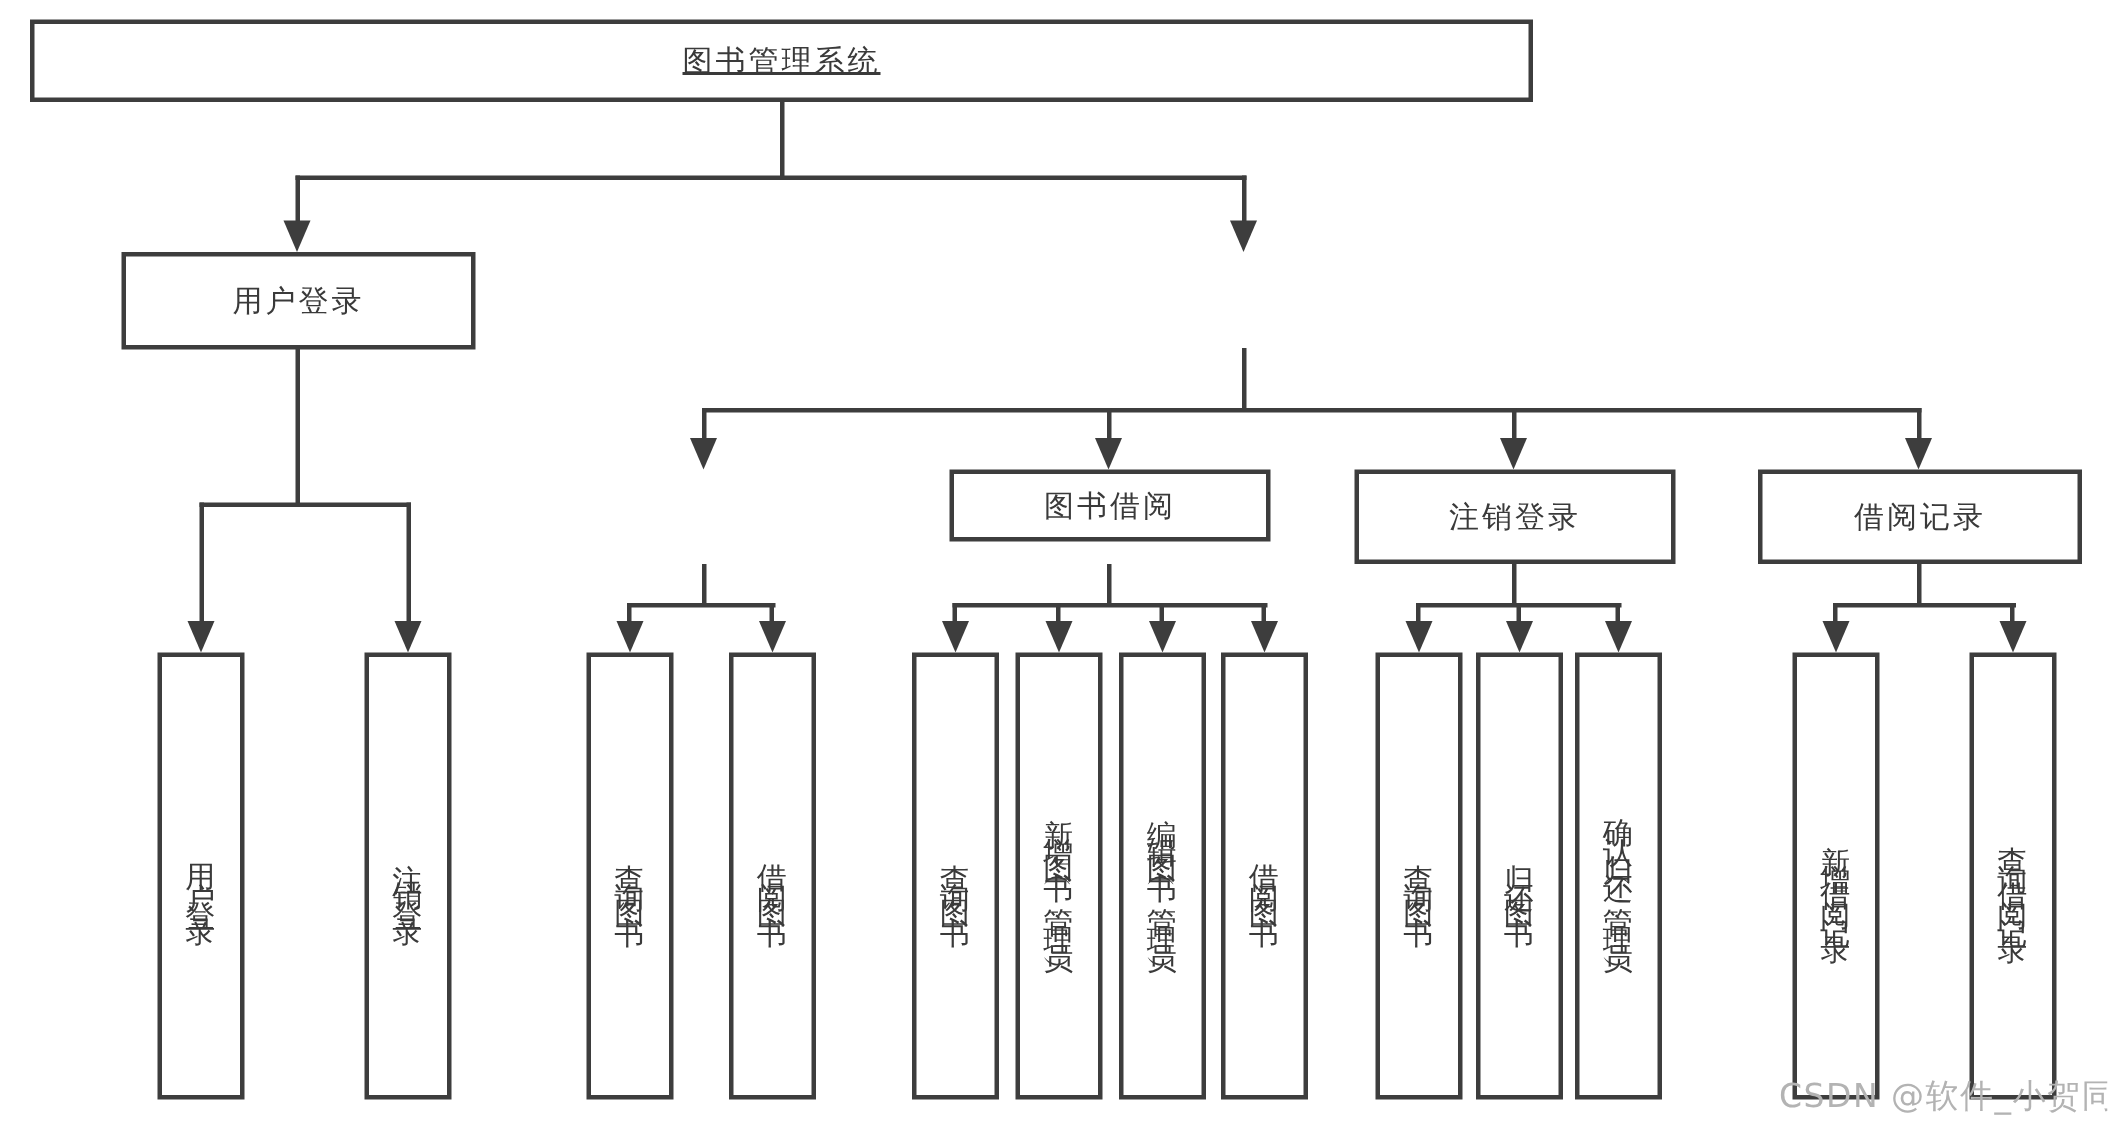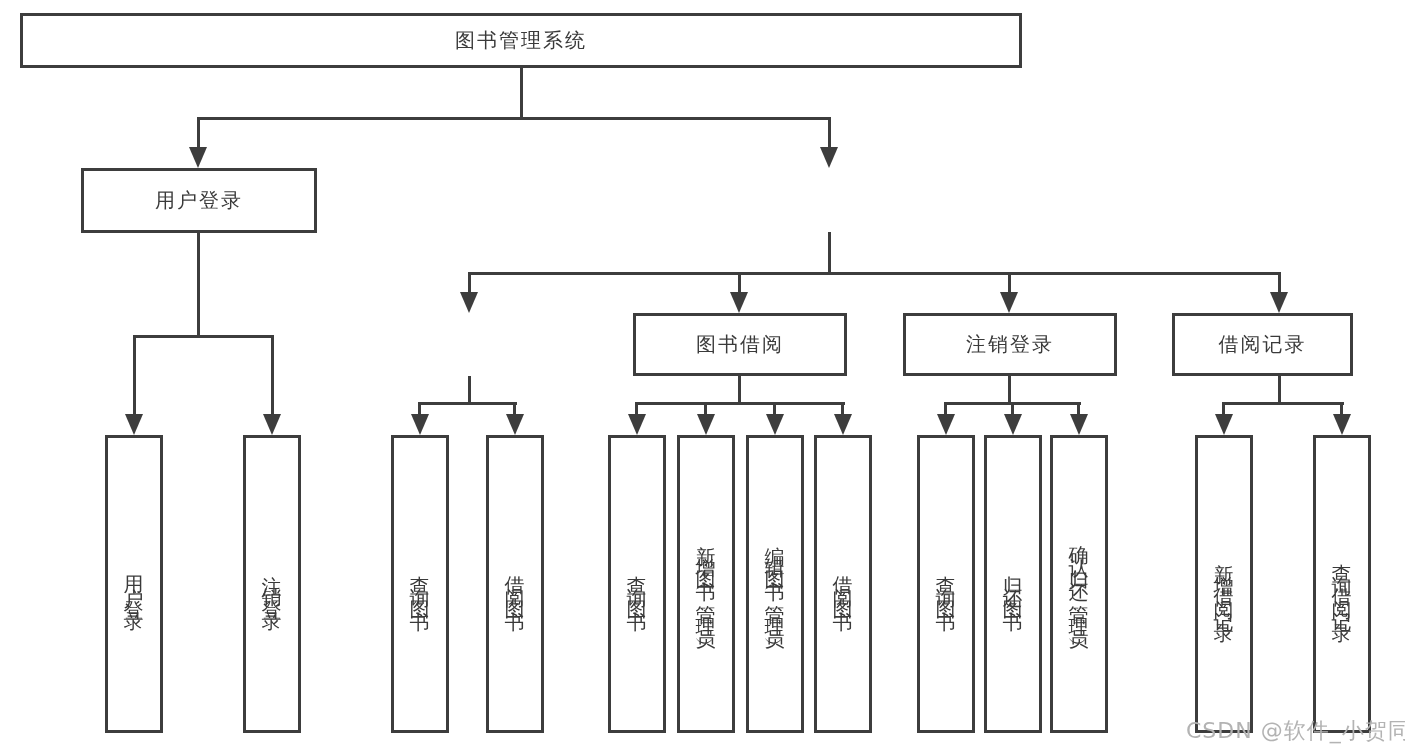--- a/index.html
+++ b/index.html
@@ -48,21 +48,21 @@
     letter-spacing:1px;
     z-index:5;
     white-space:nowrap;
   }
 </style>
 </head>
 <body>
 
 <div id="canvas">
 
-  <div class="node" style="left:20px;top:13px;width:1002px;height:55px;">
+  <div class="node" style="left:20px;top:13px;width:1002px;height:55px;text-decoration:underline;">
     <span>图书管理系统</span>
   </div>
 
   <div class="vline" style="left:520px;top:68px;height:50px;"></div>
   <div class="hline" style="left:197px;top:117px;width:634px;"></div>
   <div class="vline" style="left:197px;top:117px;height:32px;"></div>
   <div class="arrow" style="left:189px;top:147px;"></div>
   <div class="vline" style="left:828px;top:117px;height:32px;"></div>
   <div class="arrow" style="left:820px;top:147px;"></div>
 
@@ -81,27 +81,27 @@
   <div class="hline" style="left:469px;top:272px;width:812px;"></div>
   <div class="vline" style="left:468px;top:272px;height:22px;"></div>
   <div class="arrow" style="left:460px;top:292px;"></div>
   <div class="vline" style="left:738px;top:272px;height:22px;"></div>
   <div class="arrow" style="left:730px;top:292px;"></div>
   <div class="vline" style="left:1008px;top:272px;height:22px;"></div>
   <div class="arrow" style="left:1000px;top:292px;"></div>
   <div class="vline" style="left:1278px;top:272px;height:22px;"></div>
   <div class="arrow" style="left:1270px;top:292px;"></div>
 
-  <div class="node" style="left:633px;top:313px;width:214px;height:63px;">
+  <div class="node" style="left:633px;top:313px;width:214px;height:48px;">
     <span>图书借阅</span>
   </div>
   <div class="node" style="left:903px;top:313px;width:214px;height:63px;">
     <span>注销登录</span>
   </div>
-  <div class="node" style="left:1172px;top:313px;width:181px;height:63px;">
+  <div class="node" style="left:1172px;top:313px;width:216px;height:63px;">
     <span>借阅记录</span>
   </div>
 
   <div class="vline" style="left:468px;top:376px;height:28px;"></div>
   <div class="hline" style="left:418px;top:402px;width:99px;"></div>
   <div class="vline" style="left:418px;top:402px;height:14px;"></div>
   <div class="arrow" style="left:411px;top:414px;"></div>
   <div class="vline" style="left:513px;top:402px;height:14px;"></div>
   <div class="arrow" style="left:506px;top:414px;"></div>
 

